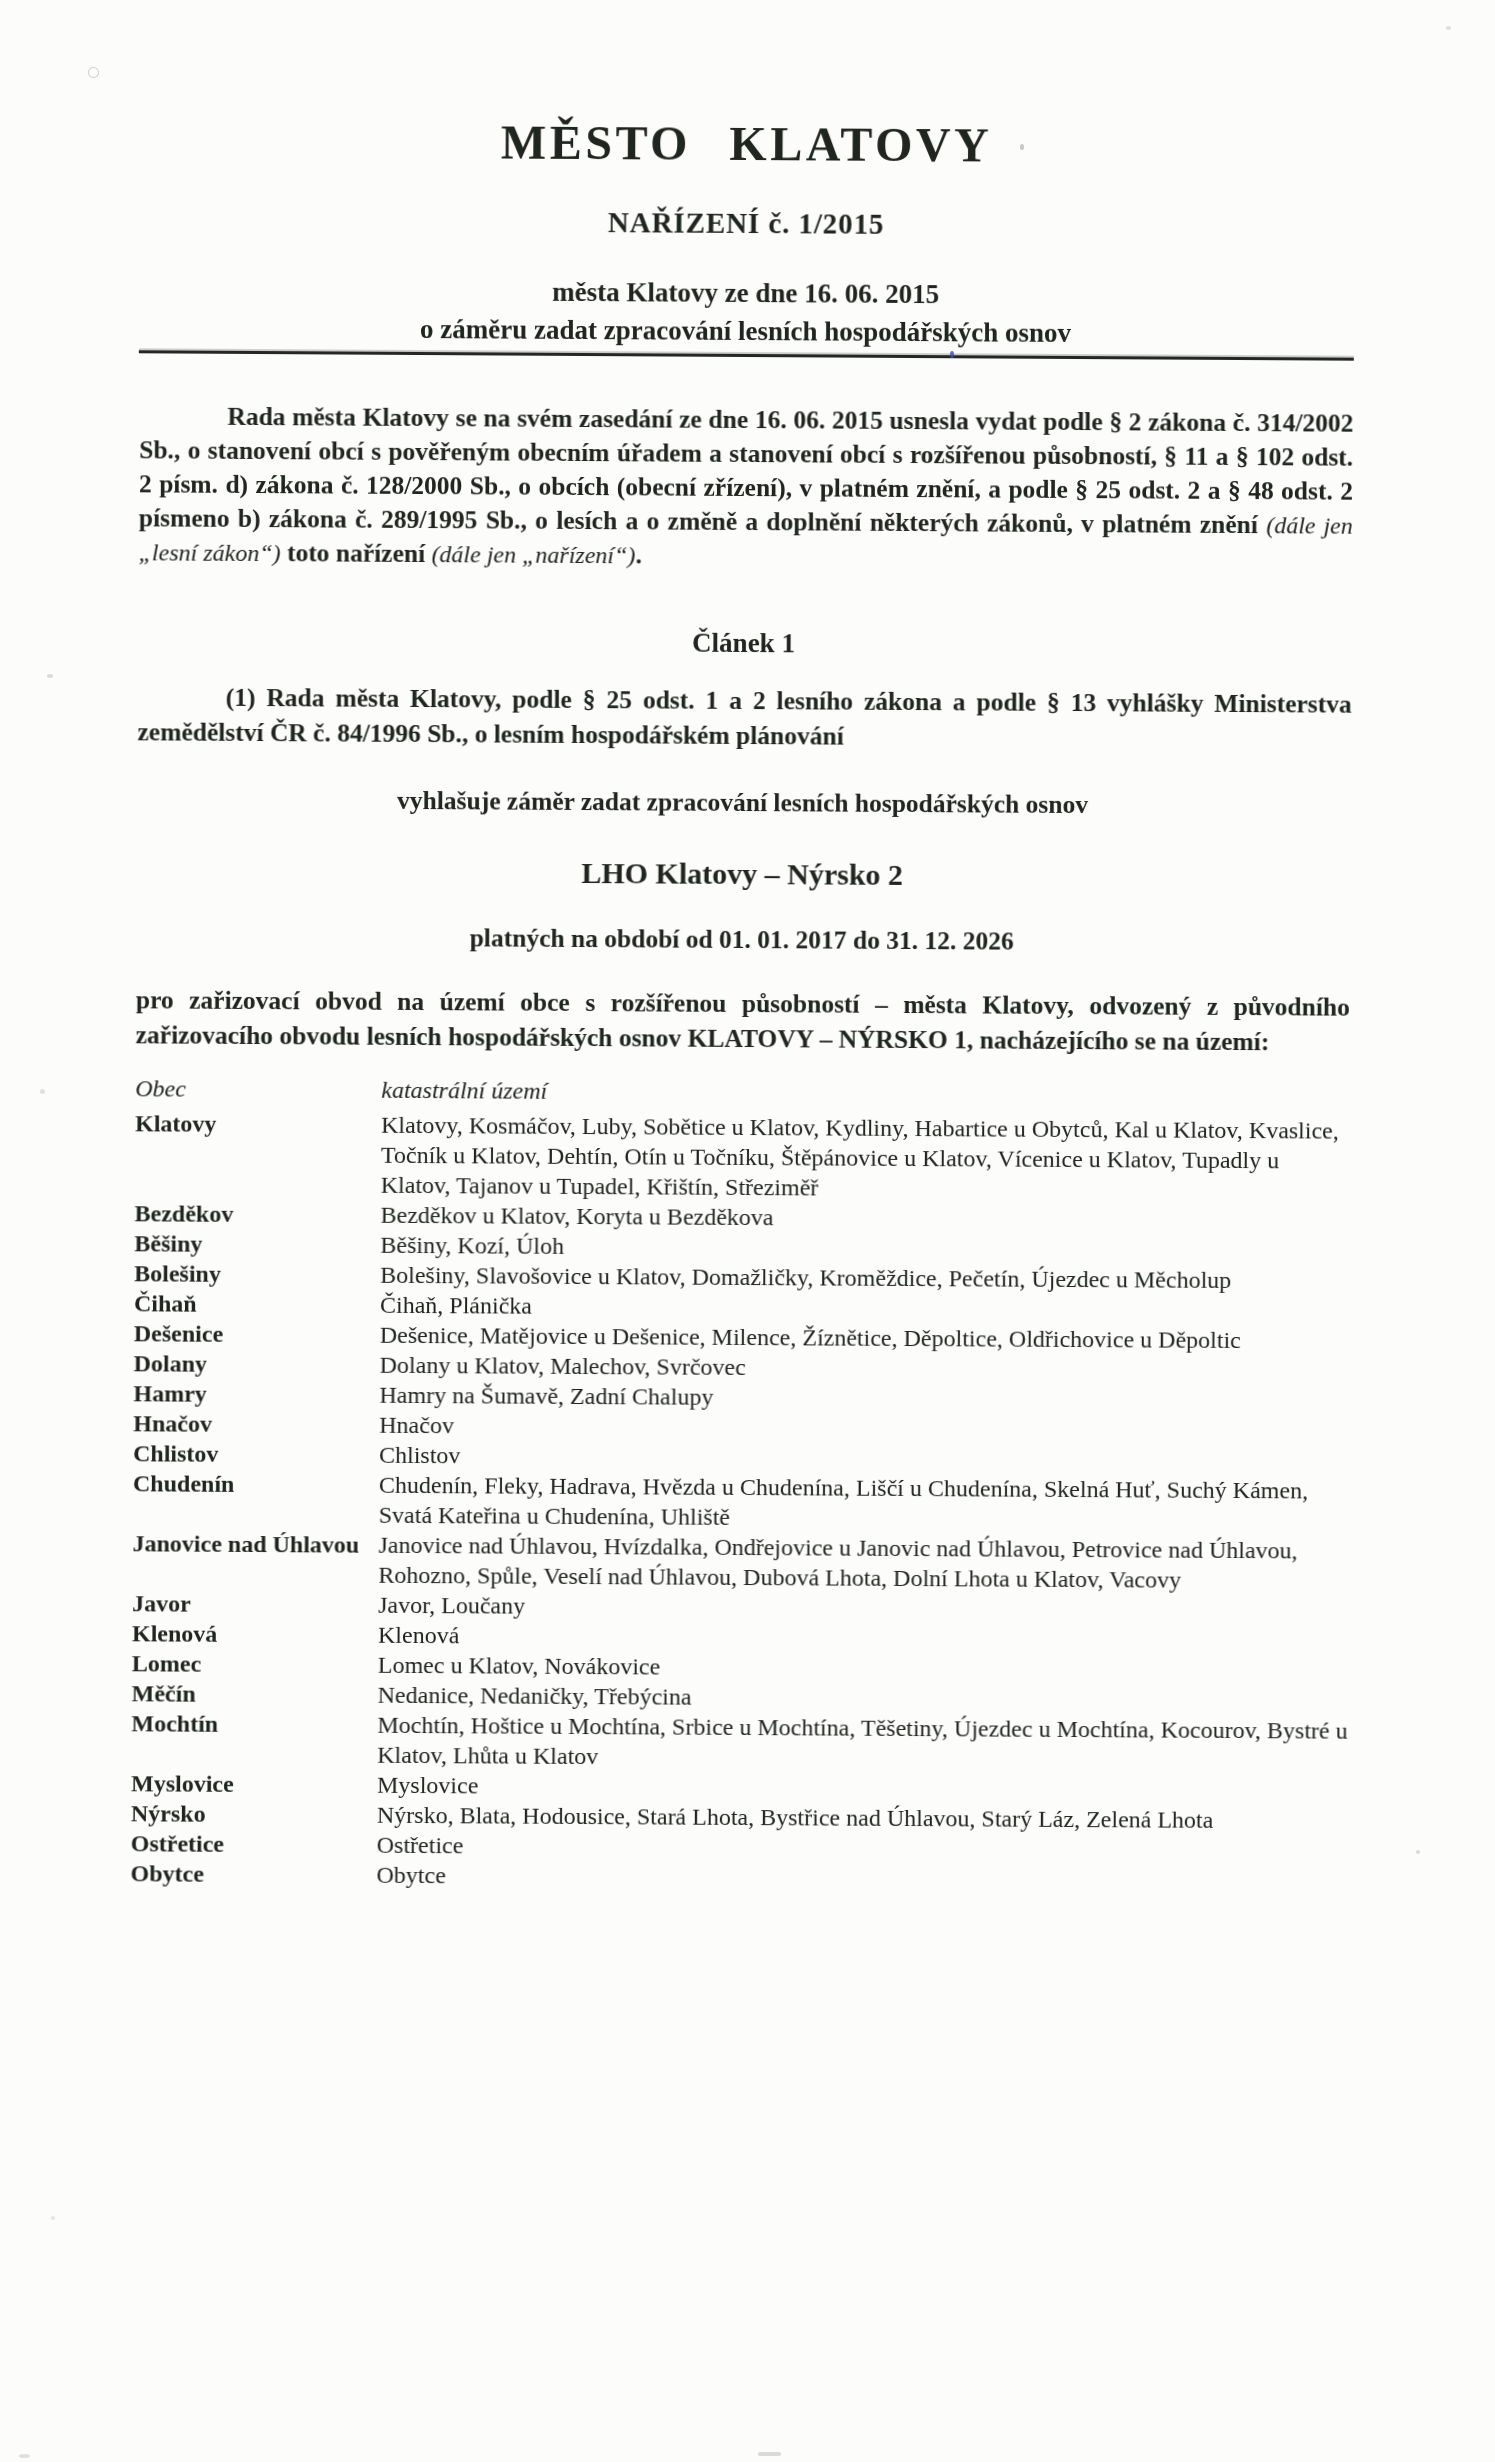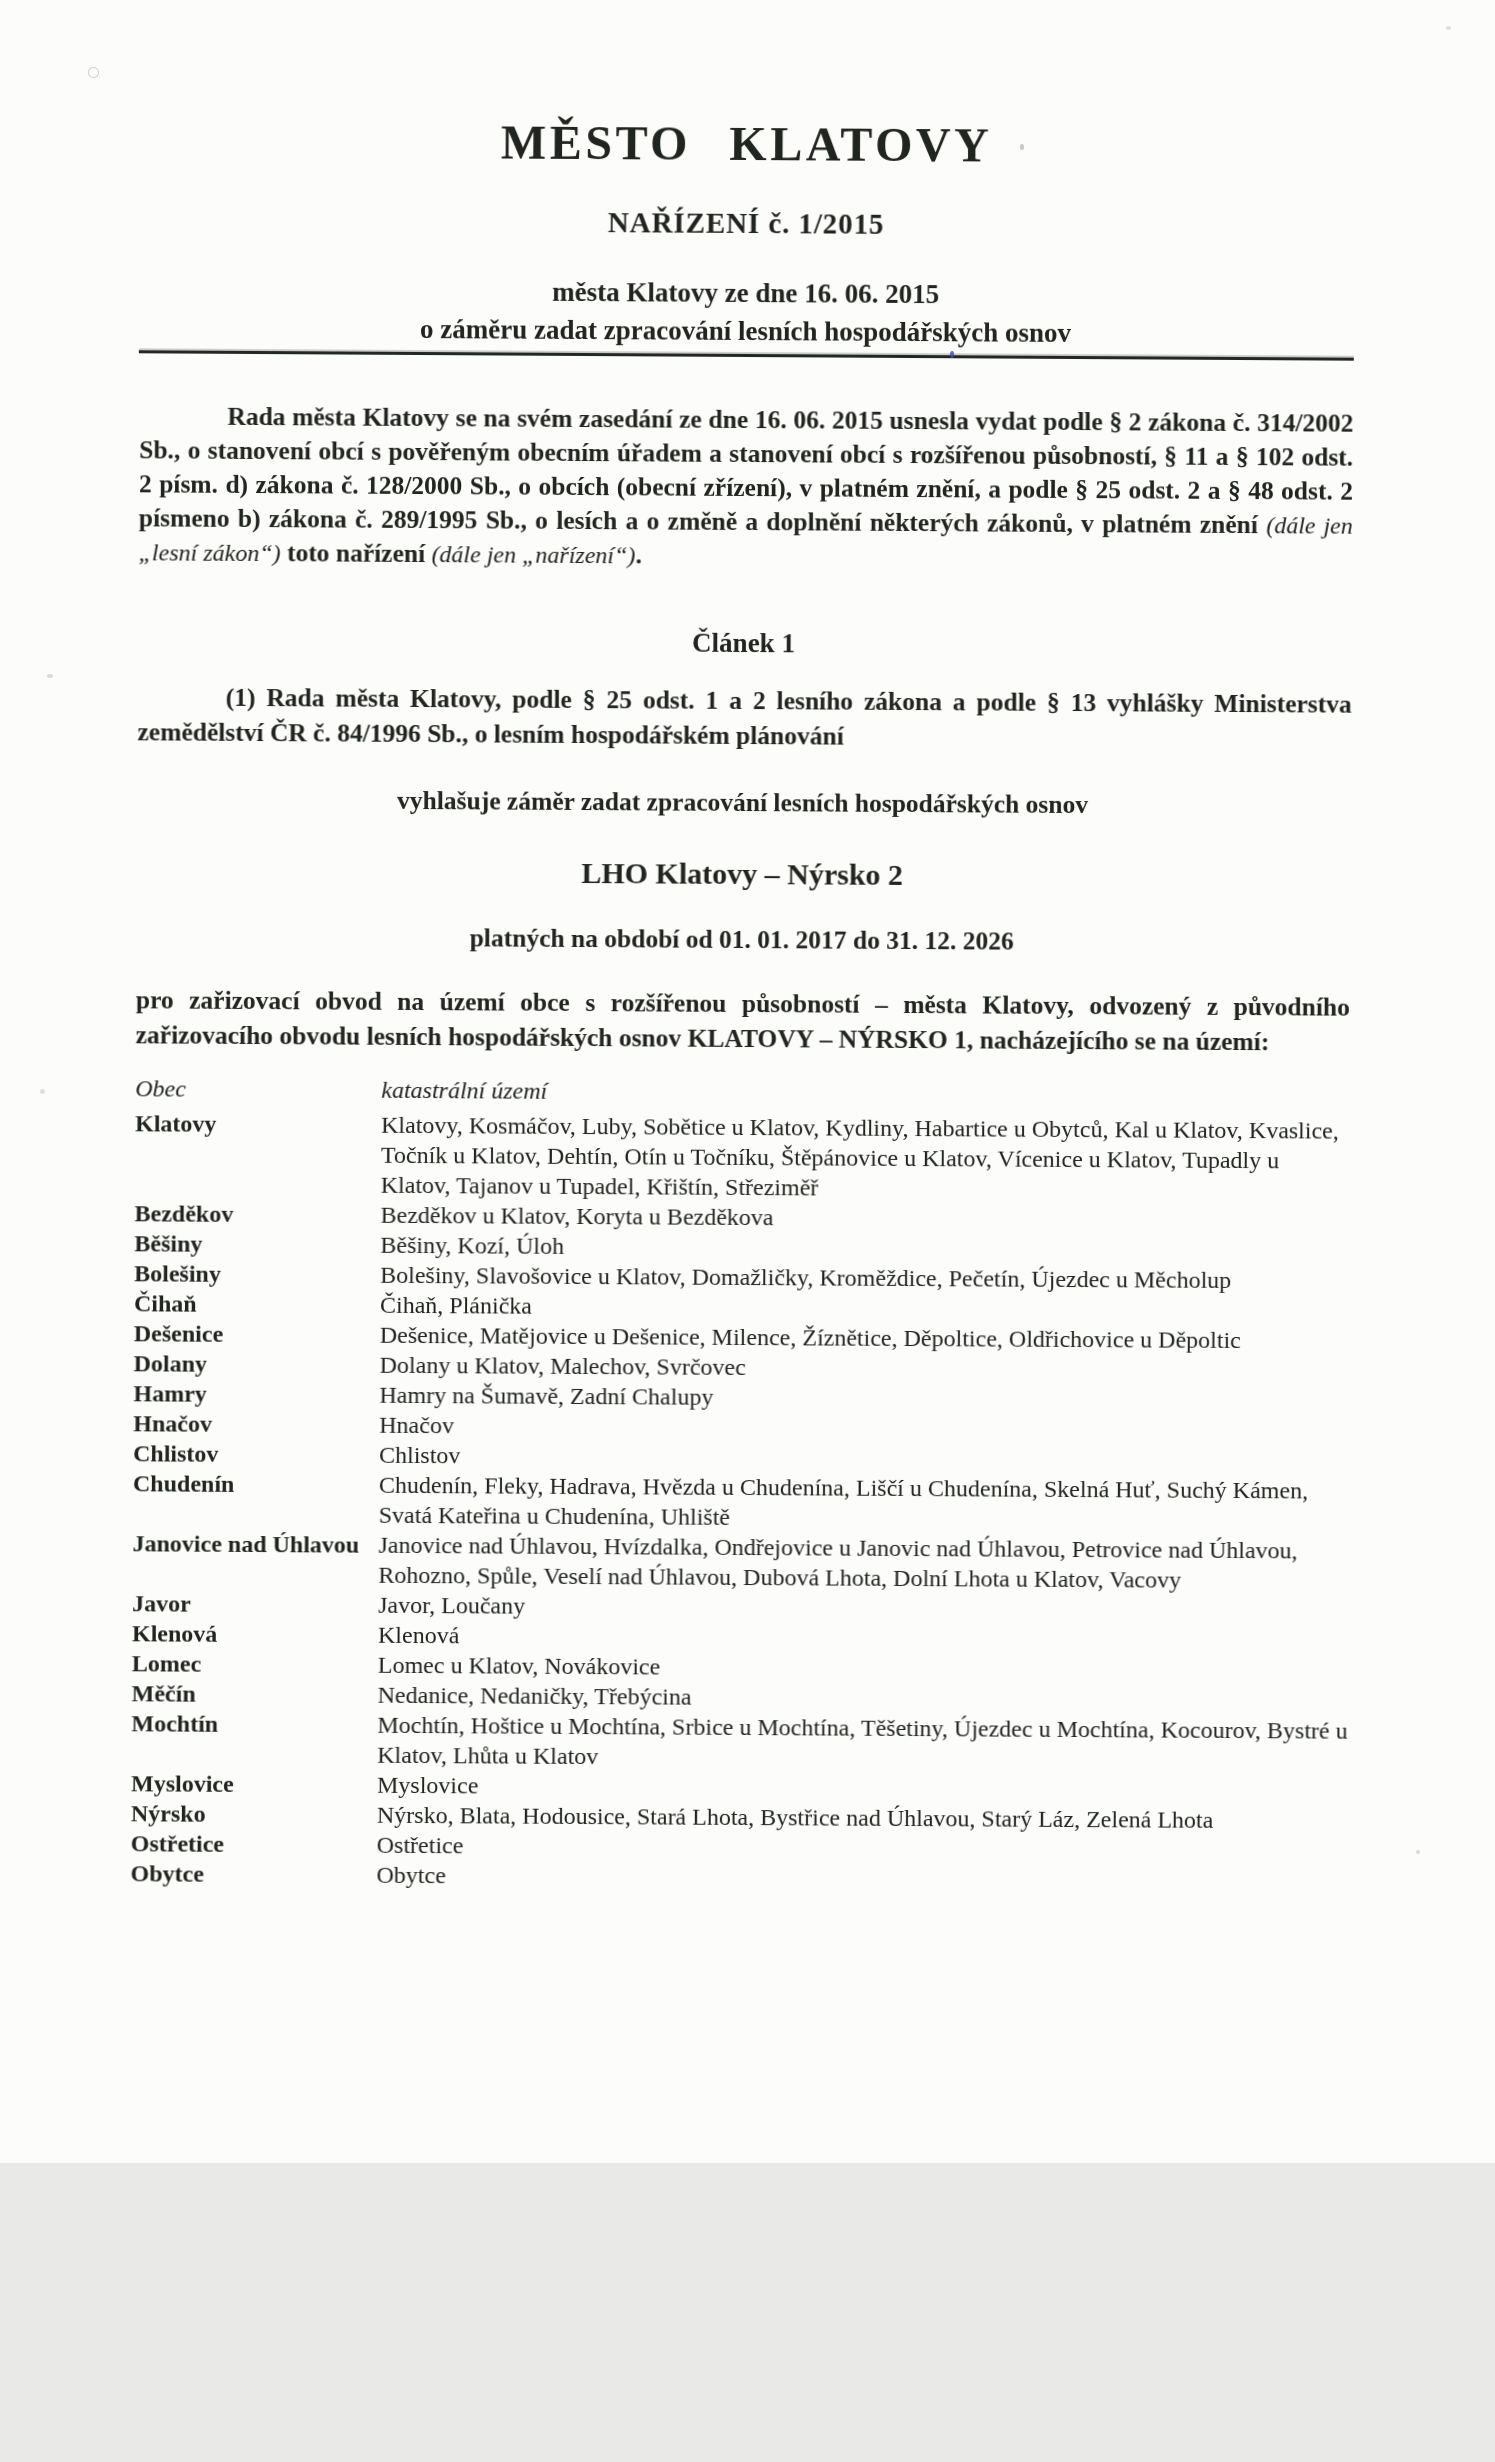--- a/index.html
+++ b/index.html
@@ -1,18 +1,18 @@
 <!DOCTYPE html>
 <html lang="cs" style="font-size:14px"><head>
 <meta charset="utf-8">
 <style>
   html,body{margin:0;padding:0;background:#e9e9e7;}
   .page{
     position:relative;
-    width:1495px;height:2163px;
+    width:1495px;height:2462px;
     margin:0 auto;
     background:#fcfcfb;
     overflow:hidden;
     font-family:"Liberation Serif","DejaVu Serif",serif;
     color:#21251f;
   }
   
   .scan{
     position:absolute;left:0;top:0;right:0;bottom:0;
     transform:rotate(0.35deg);

